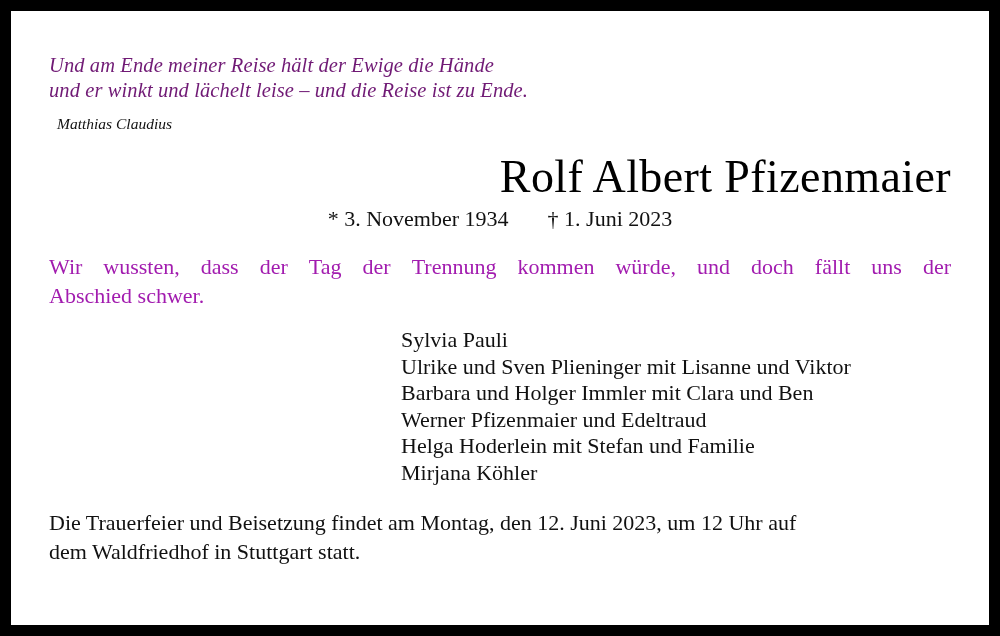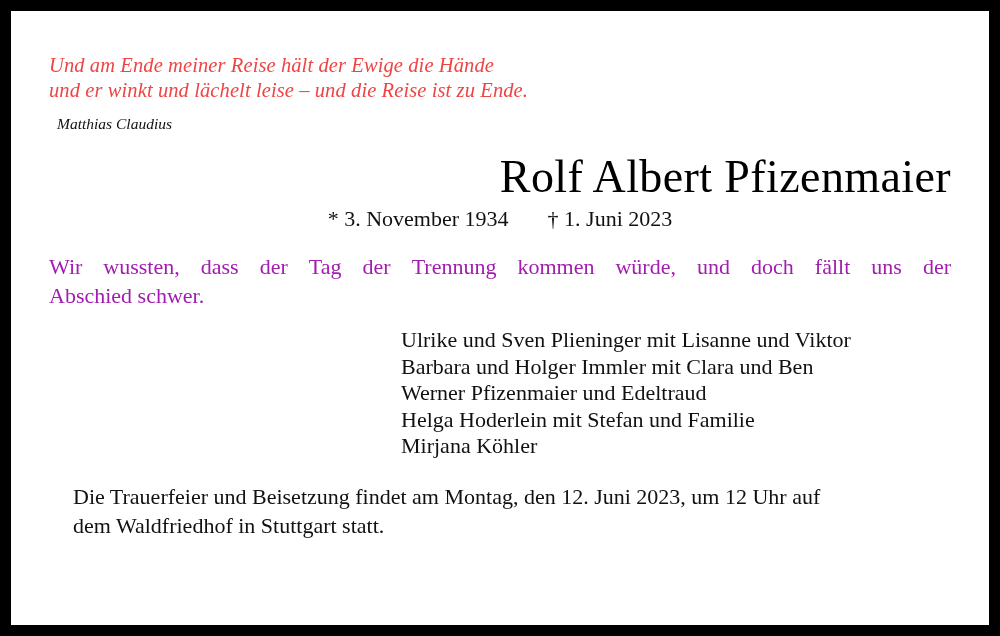--- a/index.html
+++ b/index.html
@@ -27,21 +27,21 @@
     left: 0;
     top: 0;
     right: 0;
     bottom: 0;
     padding: 0 38px;
   }
   .quote {
     font-style: italic;
     font-size: 20.5px;
     line-height: 25px;
-    color: #ef4444;
+    color: #701a75;
     padding-top: 42px;
     letter-spacing: 0.1px;
   }
   .quote-line {
     display: block;
     white-space: nowrap;
   }
   .quote-author {
     font-style: italic;
     font-size: 15.5px;
@@ -88,21 +88,20 @@
     color: #111111;
   }
   .family div {
     white-space: nowrap;
   }
   .closing {
     font-size: 22px;
     line-height: 29px;
     color: #111111;
     margin-top: 22px;
-    margin-left: 24px;
   }
   .closing .cl {
     display: block;
     white-space: nowrap;
   }
 </style>
 </head>
 <body>
 
 <div class="obituary">
@@ -137,20 +136,21 @@
           <span>und</span>
           <span>doch</span>
           <span>fällt</span>
           <span>uns</span>
           <span>der</span>
         </div>
       <div>Abschied schwer.</div>
     </div>
 
     <div class="family">
+      <div>Sylvia Pauli</div>
       <div>Ulrike und Sven Plieninger mit Lisanne und Viktor</div>
       <div>Barbara und Holger Immler mit Clara und Ben</div>
       <div>Werner Pfizenmaier und Edeltraud</div>
       <div>Helga Hoderlein mit Stefan und Familie</div>
       <div>Mirjana Köhler</div>
     </div>
 
     <div class="closing">
       <span class="cl">Die Trauerfeier und Beisetzung findet am Montag, den 12. Juni 2023, um 12 Uhr auf</span>
       <span class="cl">dem Waldfriedhof in Stuttgart statt.</span>

